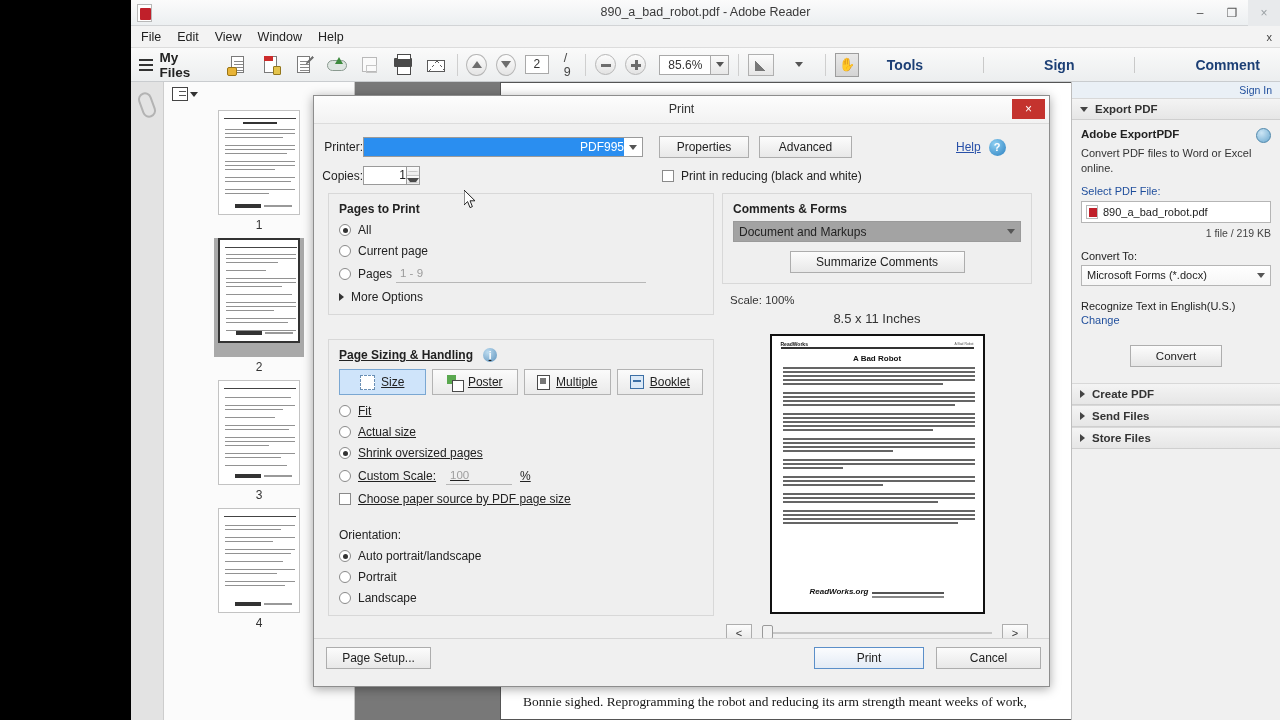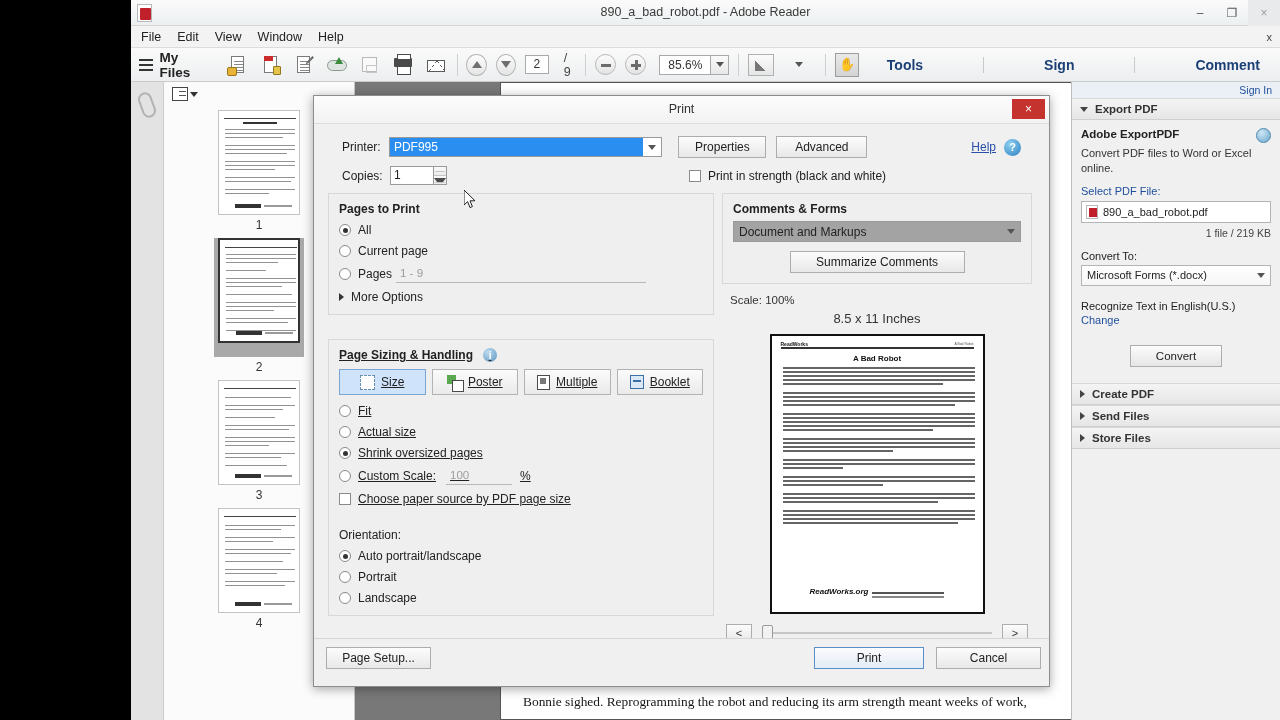--- a/index.html
+++ b/index.html
@@ -190,21 +190,21 @@
     position:absolute;left:313px;top:95px;width:737px;height:592px;
     background:#f0f0f0;border:1px solid #8d8d8d;
     box-shadow:0 2px 10px rgba(0,0,0,.35);
   }
   .dlg-title{height:28px;background:linear-gradient(#fdfdfd,#f2f2f2);
      border-bottom:1px solid #dcdcdc;position:relative;}
   .dlg-title span{position:absolute;left:0;right:0;top:6px;text-align:center;font-size:12.5px;color:#333;}
   .dlg-close{position:absolute;right:4px;top:3px;width:33px;height:20px;background:#c4332e;
      color:#fff;font-size:12px;display:flex;align-items:center;justify-content:center;}
 
-  .dlg-top{padding:12px 28px 0;}
+  .dlg-top{padding:12px 1px 0;text-align:right;}
   .row{display:flex;align-items:center;margin-bottom:8px;}
   .lbl{width:48px;font-size:12px;color:#222;}
   .combo{width:280px;height:20px;border:1px solid #9a9a9a;background:#fff;display:flex;align-items:center;}
   .combo .val{flex:1;height:18px;background:#2a8ef0;color:#fff;font-size:12px;line-height:18px;padding-left:4px;}
   .combo .dd{width:18px;height:18px;display:flex;align-items:center;justify-content:center;}
   .btn{height:22px;border:1px solid #adadad;background:linear-gradient(#fcfcfc,#e8e8e8);
      font-size:12px;color:#222;display:flex;align-items:center;justify-content:center;}
   .copies{width:44px;height:19px;border:1px solid #9a9a9a;background:#fff;font-size:12px;
      line-height:17px;padding-left:3px;color:#222;}
   .spin{width:13px;height:19px;display:flex;flex-direction:column;border:1px solid #9a9a9a;border-left:none;}
@@ -595,21 +595,21 @@
             <div>
                 <div class="tri-up-xs"></div>
               </div>
             <div>
                 <div class="tri-dn-xs"></div>
               </div>
           </div>
         </div>
         <div style="display:flex;align-items:center;margin-left:242px;font-size:12px;color:#222;">
           <div class="chk"></div>
-          <span>Print in strength (black and white)</span>
+          <span>Print in reducing (black and white)</span>
         </div>
       </div>
     </div>
 
     <div class="cols">
 
       <div class="colL">
         <div class="sect">
           <h4>Pages to Print</h4>
           <div class="radio-row">

